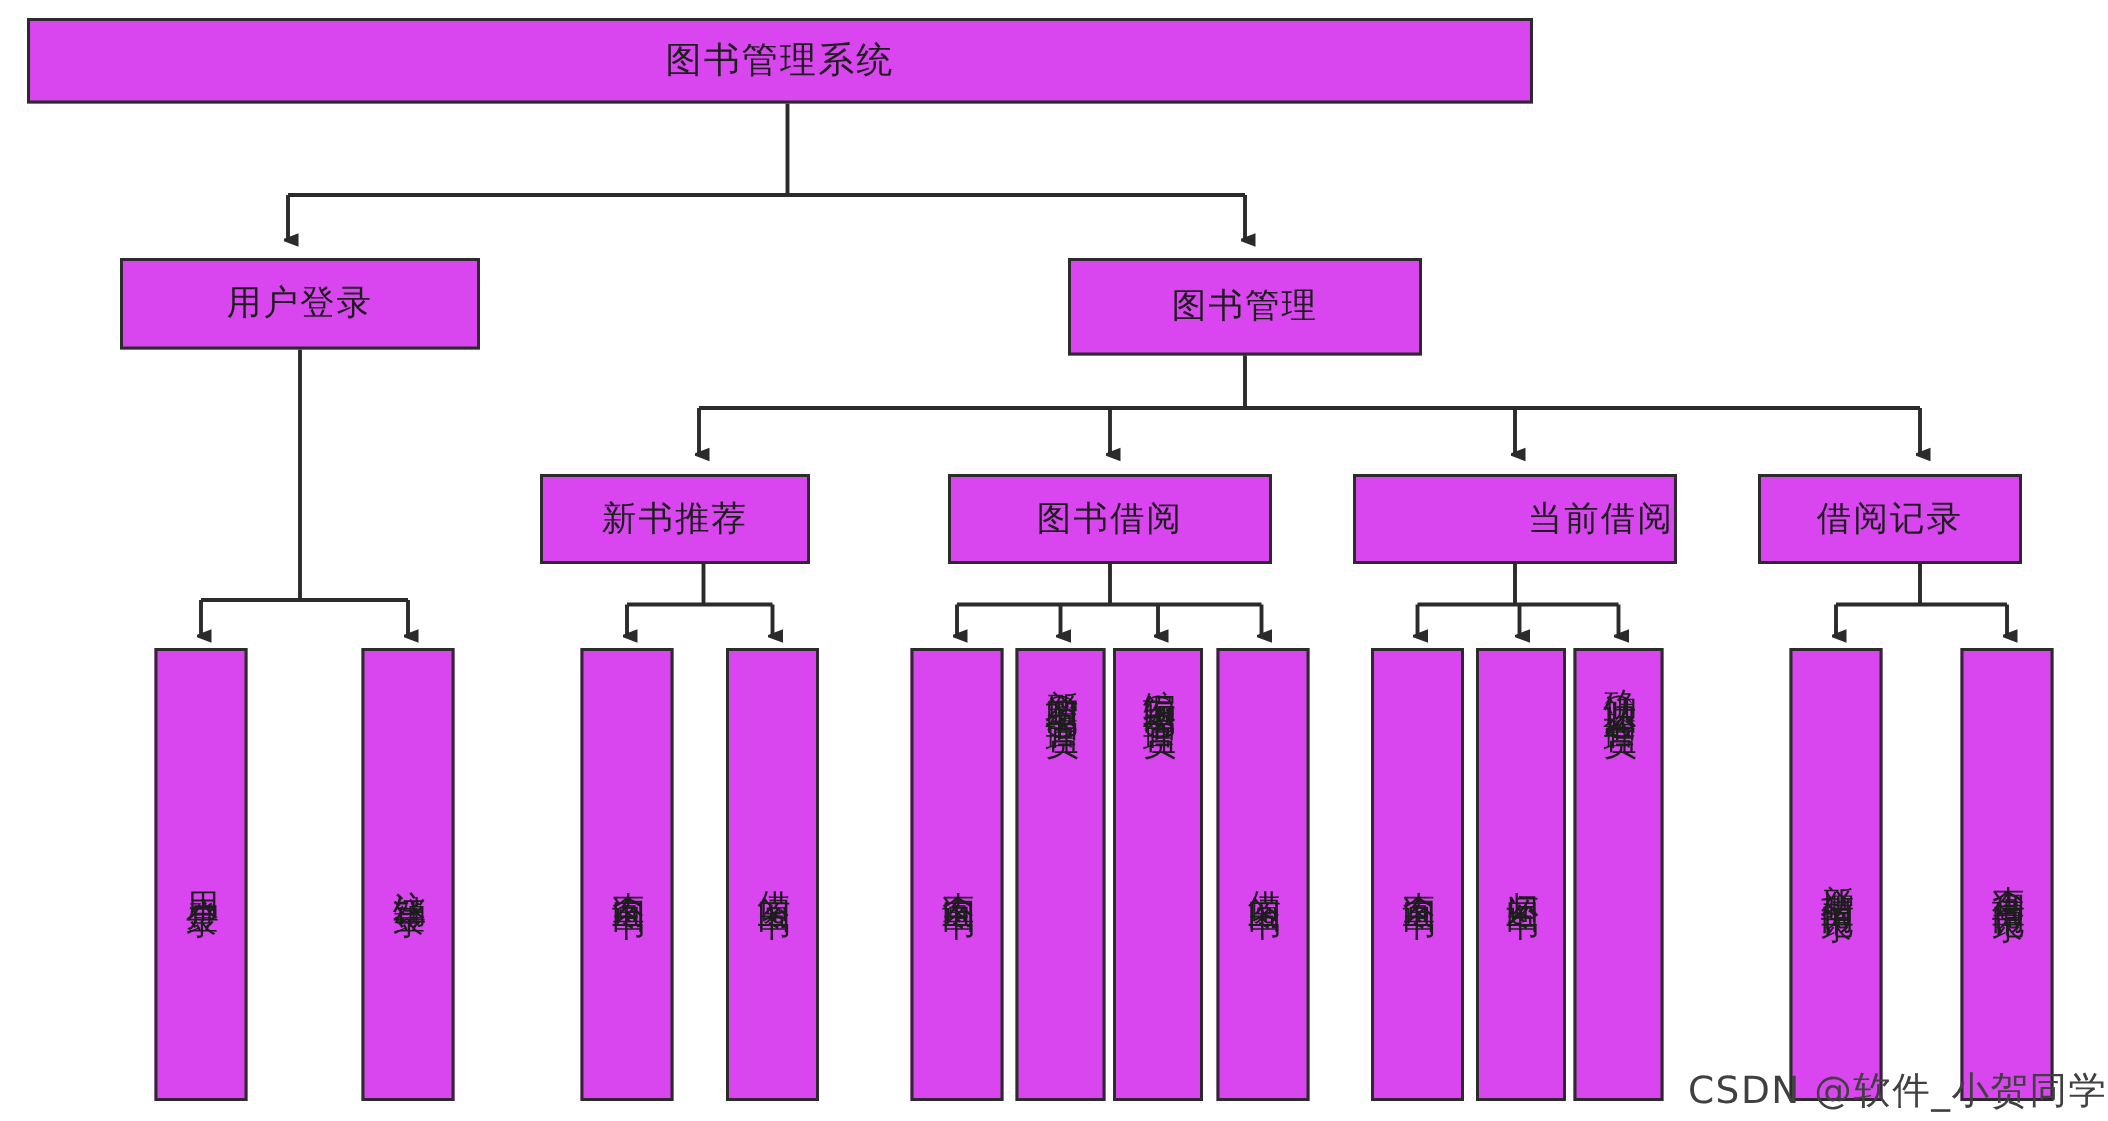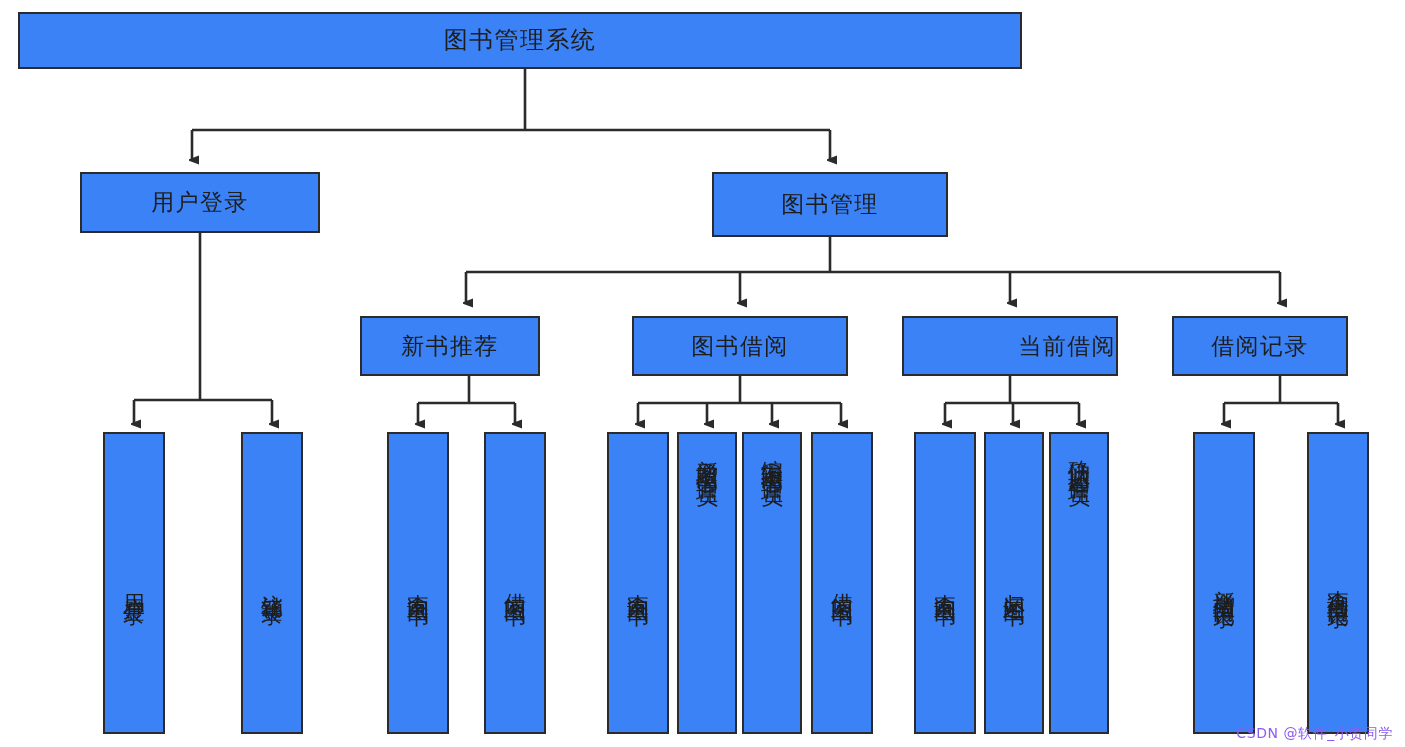--- a/index.html
+++ b/index.html
@@ -24,21 +24,21 @@
     position: absolute;
     left: 0;
     top: 0;
     width: 1405px;
     height: 747px;
     pointer-events: none;
   }
   .node {
     position: absolute;
     box-sizing: border-box;
-    background: #3b82f6;
+    background: #d946ef;
     border: 2.5px solid #2b2b2b;
     display: flex;
     align-items: center;
     justify-content: center;
     z-index: 2;
   }
   .node .node-label {
     color: #1d1d1d;
     letter-spacing: 0.06em;
     white-space: nowrap;
@@ -65,24 +65,24 @@
     line-height: 1;
     white-space: nowrap;
     text-align: start;
   }
   .node.vert.center-text {
     align-items: center;
     padding-top: 0;
   }
   .watermark {
     position: absolute;
-    right: 12px;
+    right: 0;
     bottom: 4px;
-    font-size: 14px;
-    color: #8b5cf6;
+    font-size: 25px;
+    color: #404040;
     letter-spacing: 0.04em;
     z-index: 3;
     white-space: nowrap;
   }
 </style>
 </head>
 <body>
 
 <div id="diagram-root">
 

